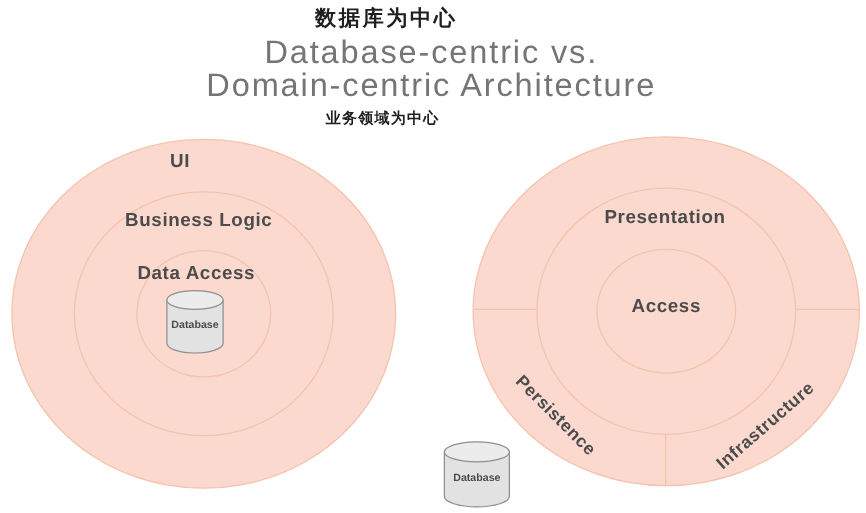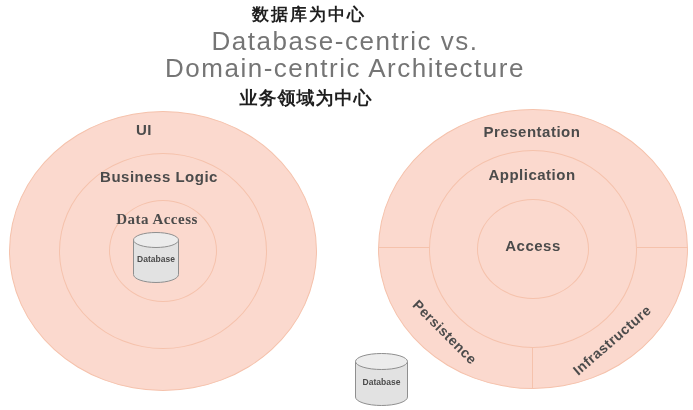--- a/index.html
+++ b/index.html
@@ -18,21 +18,21 @@
 
   
   .zh-label {
     position: absolute;
     transform: translateX(-50%);
     color: var(--zh-label-text, #1f1f1f);
     font-weight: 700;
     white-space: nowrap;
   }
   .zh-top    { left: 309px; top: 3px;  font-size: 17px; letter-spacing: 2px; }
-  .zh-bottom { left: 306px; top: 86px; font-size: 18px; letter-spacing: 1px; }
+  .zh-bottom { left: 306px; top: 86px; font-size: 12px; letter-spacing: 1px; }
 
   .title-line {
     position: absolute;
     transform: translateX(-50%);
     left: 345px;
     color: var(--title-text, #757575);
     font-weight: 300;
     font-size: 26px;
     letter-spacing: 1.5px;
     white-space: nowrap;
@@ -69,21 +69,21 @@
     position: absolute;
     transform: translate(-50%, -50%);
     color: var(--ring-label-text, #4b4b4b);
     font-weight: 700;
     font-size: 15px;
     letter-spacing: 0.5px;
     white-space: nowrap;
   }
   .lbl-ui        { left: 144px; top: 129px; }
   .lbl-biz       { left: 159px; top: 176px; text-align: center; }
-  .lbl-data      { left: 157px; top: 219px; font-family: Liberation Serif, serif; }
+  .lbl-data      { left: 157px; top: 219px; }
   .lbl-pres      { left: 532px; top: 131px; }
   .lbl-app       { left: 532px; top: 174px; }
   .lbl-domain    { left: 533px; top: 245px; }
   .lbl-persist   { left: 445px; top: 332px; transform: translate(-50%,-50%) rotate(45deg);  font-size: 14px; }
   .lbl-infra     { left: 612px; top: 340px; transform: translate(-50%,-50%) rotate(-41deg); font-size: 14px; }
 
   
   .cylinder { position: absolute; }
   .cyl-left  { left: 132px; top: 231px; }
   .cyl-right { left: 354px; top: 352px; }
@@ -121,22 +121,21 @@
   </svg>
 
   <div class="ellipse r-outer"></div>
   <div class="ellipse r-middle"></div>
   <div class="ellipse r-inner"></div>
 
   <div class="divider div-left"></div>
   <div class="divider div-right"></div>
   <div class="divider div-bottom"></div>
 
-  <div class="ring-label lbl-pres">Presentation</div>
-  <div class="ring-label lbl-app">Application</div>
+  <div class="ring-label lbl-app">Presentation</div>
   <div class="ring-label lbl-domain">Access</div>
   <div class="ring-label lbl-persist">Persistence</div>
   <div class="ring-label lbl-infra">Infrastructure</div>
 
   <svg class="cylinder cyl-right" width="55" height="55" viewBox="0 0 55 55">
     <path class="cyl-body" d="M1.5 9.5 L1.5 45 A26 8.5 0 0 0 53.5 45 L53.5 9.5"></path>
     <ellipse class="cyl-top" cx="27.5" cy="9.5" rx="26" ry="8"></ellipse>
     <text class="cyl-text" x="27.5" y="33" text-anchor="middle">Database</text>
   </svg>
 

